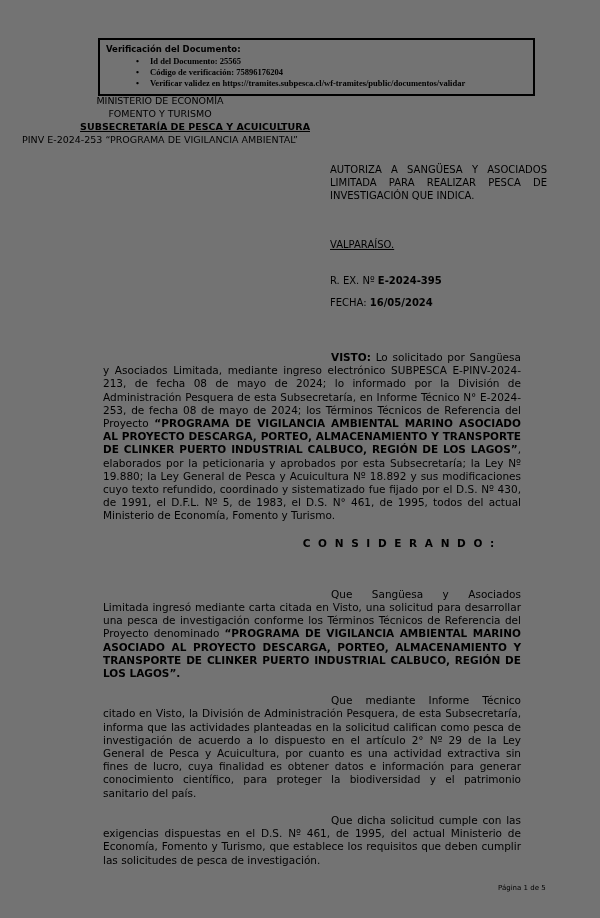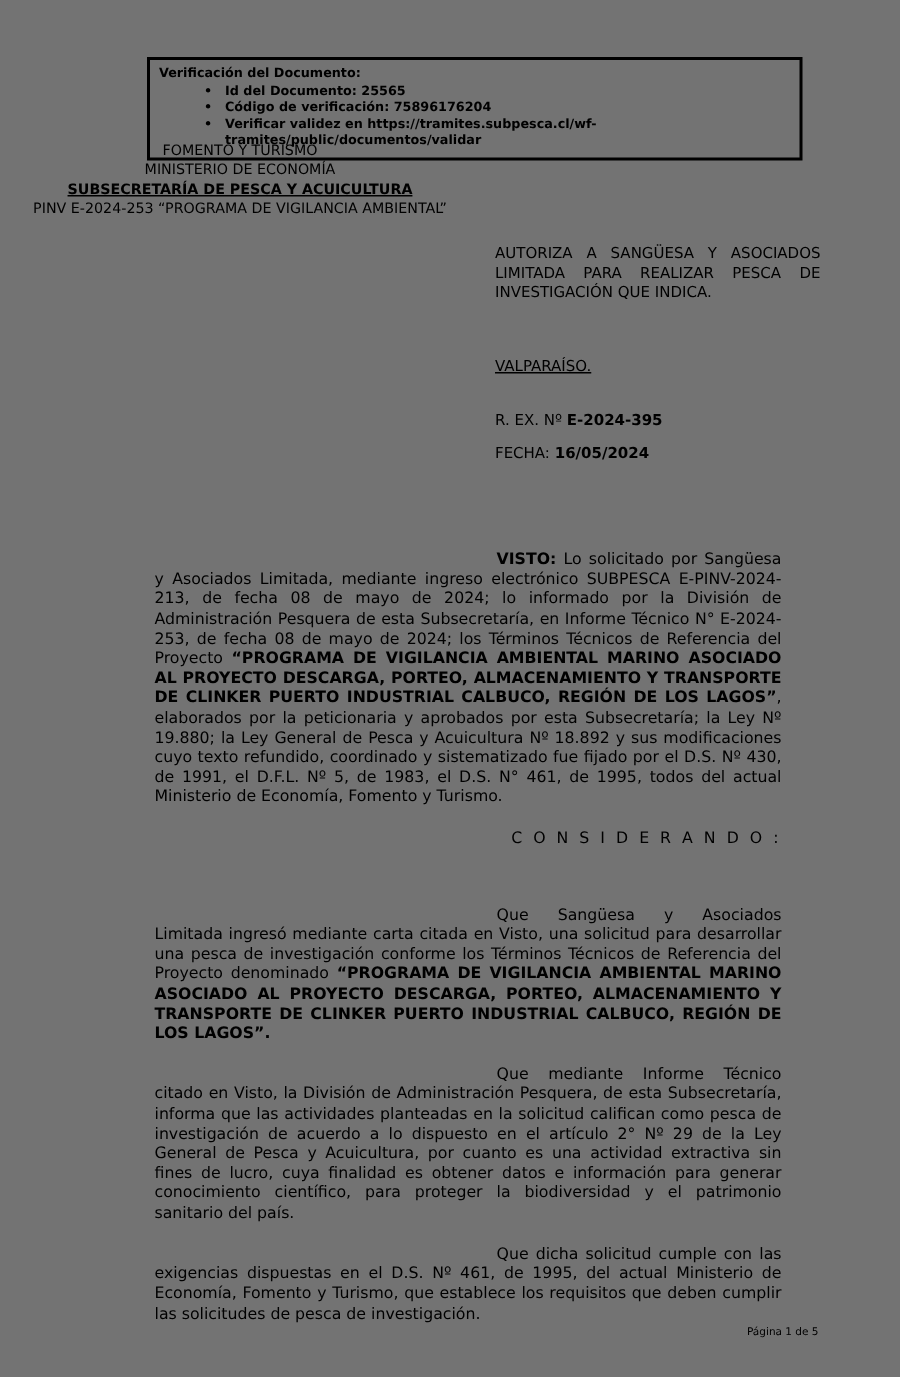--- a/index.html
+++ b/index.html
@@ -24,36 +24,37 @@
     line-height: 11px;
     font-weight: bold;
   }
   .verify-box ul {
     list-style: none;
     margin-top: 1px;
   }
   .verify-box li {
     padding-left: 44px;
     position: relative;
+    font-family: Liberation Serif, serif;
   }
   .verify-box li::before {
     content: "•";
     position: absolute;
     left: 30px;
   }
   
   .letterhead {
     position: absolute;
     left: 10px; top: 94px;
     width: 300px;
     text-align: center;
     font-size: 9.5px;
     line-height: 13px;
   }
-  .letterhead .org-name { font-weight: bold; text-decoration: underline; }
+  .letterhead .org-name { font-weight: bold; text-decoration: underline; text-align: right; }
   
   .right-block {
     position: absolute;
     left: 330px; top: 163px;
     width: 217px;
     font-size: 10px;
     line-height: 13px;
   }
   .right-block .summary { text-align: justify; }
   .right-block .city { margin-top: 36px; text-decoration: underline; }
@@ -61,28 +62,27 @@
   .right-block .fecha { margin-top: 9px; }
   .bold { font-weight: bold; }
   
   .body-block {
     position: absolute;
     left: 103px; top: 351px;
     width: 418px;
     font-size: 10.5px;
     line-height: 13.2px;
     text-align: justify;
-    margin-top: 16px;
   }
   .body-block p.ind { text-indent: 228px; }
   .considerando {
     margin-top: 14px;
     padding-left: 175px;
-    text-align: right;
-    font-weight: normal;
+    text-align: center;
+    font-weight: bold;
     letter-spacing: 2px;
   }
   .p-gap-big { margin-top: 38px; }
   .p-gap { margin-top: 14px; }
   
   .footer-page {
     position: absolute;
     left: 498px; top: 884px;
     font-size: 7px;
     line-height: 8px;
@@ -96,22 +96,22 @@
   <div class="verify-box">
     <div>Verificación del Documento:</div>
     <ul>
       <li>Id del Documento: 25565</li>
       <li>Código de verificación: 75896176204</li>
       <li>Verificar validez en https://tramites.subpesca.cl/wf-tramites/public/documentos/validar</li>
     </ul>
   </div>
 
   <div class="letterhead">
+    <div>MINISTERIO DE ECONOMÍA</div>
     <div>FOMENTO Y TURISMO</div>
-    <div>MINISTERIO DE ECONOMÍA</div>
     <div class="org-name">SUBSECRETARÍA DE PESCA Y ACUICULTURA</div>
     <div>PINV E-2024-253 “PROGRAMA DE VIGILANCIA AMBIENTAL”</div>
   </div>
 
   <div class="right-block">
     <p class="summary">AUTORIZA A SANGÜESA Y ASOCIADOS LIMITADA PARA REALIZAR PESCA DE INVESTIGACIÓN QUE INDICA.</p>
     <p class="city">VALPARAÍSO.</p>
     <p class="rex"><span>R. EX. Nº </span><span class="bold">E-2024-395</span></p>
     <p class="fecha"><span>FECHA: </span><span class="bold">16/05/2024</span></p>
   </div>

